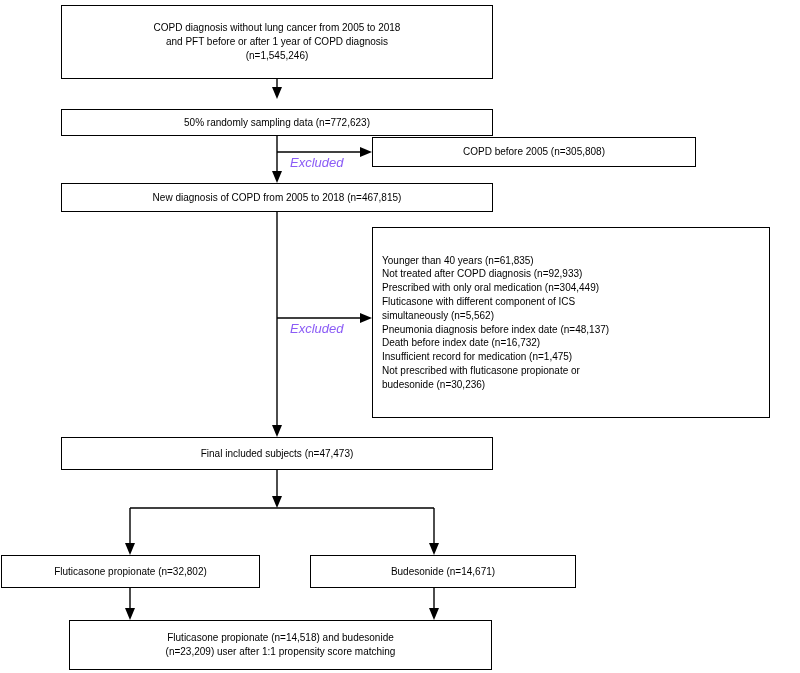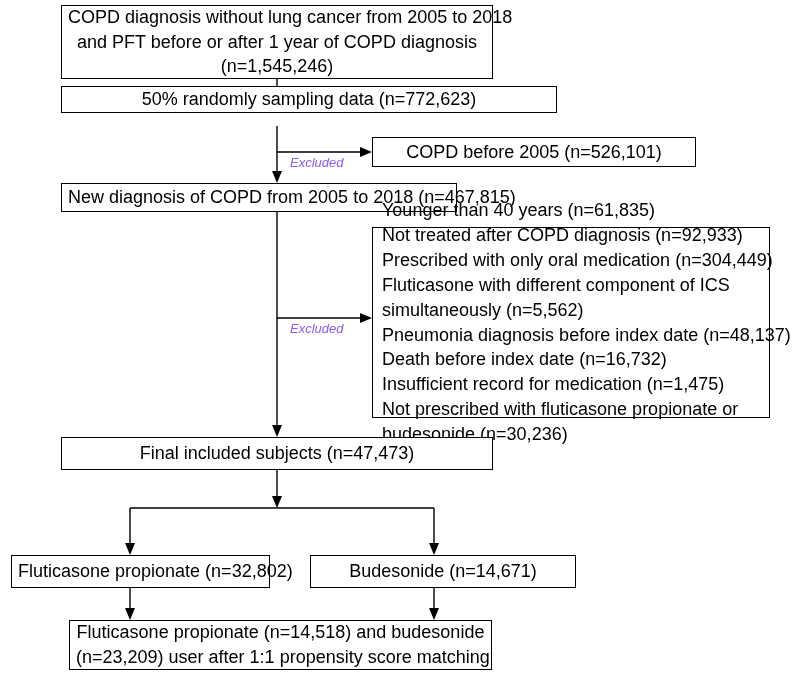--- a/index.html
+++ b/index.html
@@ -20,21 +20,21 @@
   }
   .node {
     position: absolute;
     box-sizing: border-box;
     border: 1.4px solid #000000;
     background: #ffffff;
     display: flex;
     align-items: center;
     justify-content: center;
     text-align: center;
-    font-size: 18px;
+    font-size: 10px;
     line-height: 1.38;
     color: #000000;
     padding: 6px 6px;
   }
   .node.left-align {
     justify-content: center;
     text-align: left;
     padding-left: 9px;
   }
   .node .lines {
@@ -112,35 +112,35 @@
   </svg>
 
   <div class="node" style="left:61px; top:5px; width:432px; height:74px;">
     <span class="lines">
       <span class="ln">COPD diagnosis without lung cancer from 2005 to 2018</span>
       <span class="ln">and PFT before or after 1 year of COPD diagnosis</span>
       <span class="ln">(n=1,545,246)</span>
     </span>
   </div>
 
-  <div class="node" style="left:61px; top:86px; width:496px; height:27px;">
+  <div class="node" style="left:61px; top:109px; width:432px; height:27px;">
     <span class="lines">
       <span class="ln">50% randomly sampling data (n=772,623)</span>
     </span>
   </div>
 
   <div class="edge-label" style="left:290px; top:156px;">Excluded</div>
 
   <div class="node" style="left:372px; top:137px; width:324px; height:30px;">
     <span class="lines">
-      <span class="ln">COPD before 2005 (n=526,101)</span>
+      <span class="ln">COPD before 2005 (n=305,808)</span>
     </span>
   </div>
 
-  <div class="node" style="left:61px; top:183px; width:396px; height:29px;">
+  <div class="node" style="left:61px; top:183px; width:432px; height:29px;">
     <span class="lines">
       <span class="ln">New diagnosis of COPD from 2005 to 2018 (n=467,815)</span>
     </span>
   </div>
 
   <div class="edge-label" style="left:290px; top:322px;">Excluded</div>
 
   <div class="node left-align" style="left:372px; top:227px; width:398px; height:191px;">
     <span class="lines">
       <span class="ln">Younger than 40 years (n=61,835)</span>
@@ -155,21 +155,21 @@
       <span class="ln">budesonide (n=30,236)</span>
     </span>
   </div>
 
   <div class="node" style="left:61px; top:437px; width:432px; height:33px;">
     <span class="lines">
       <span class="ln">Final included subjects (n=47,473)</span>
     </span>
   </div>
 
-  <div class="node" style="left:1px; top:555px; width:259px; height:33px;margin-left:10px;">
+  <div class="node" style="left:1px; top:555px; width:259px; height:33px;">
     <span class="lines">
       <span class="ln">Fluticasone propionate (n=32,802)</span>
     </span>
   </div>
 
   <div class="node" style="left:310px; top:555px; width:266px; height:33px;">
     <span class="lines">
       <span class="ln">Budesonide (n=14,671)</span>
     </span>
   </div>

